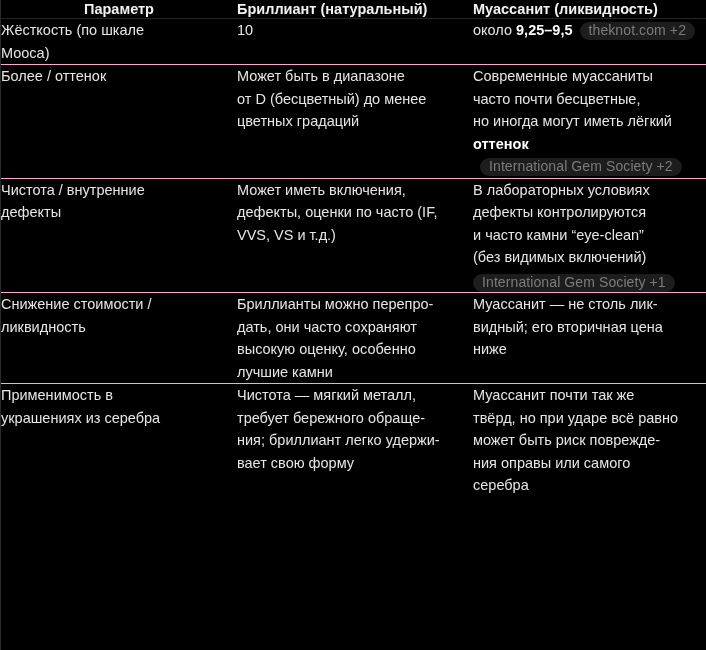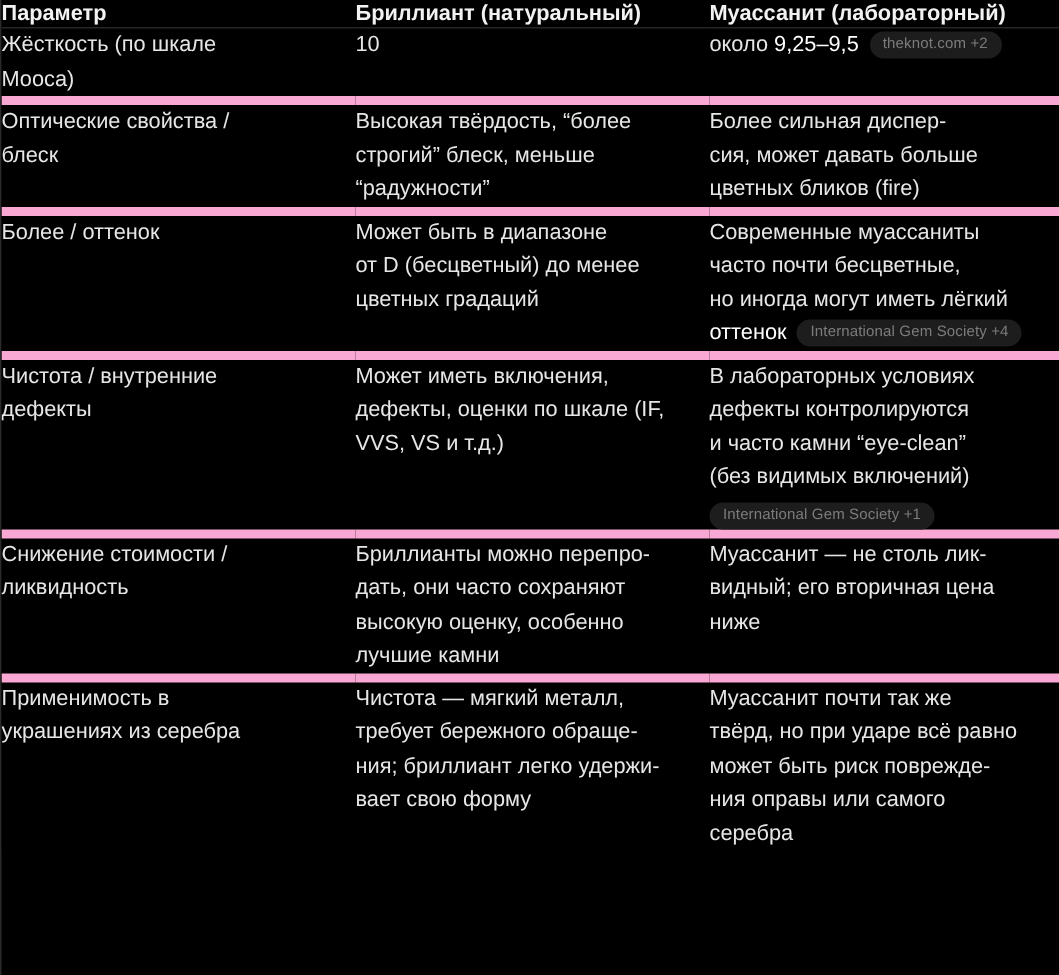--- a/index.html
+++ b/index.html
@@ -48,30 +48,30 @@
   
   thead th {
     font-size: 14.5px;
     font-weight: bold;
     line-height: 18px;
     color: #f2f2f2;
     padding: 10px 14px 12px 12px;
     border-bottom: 1px solid #262626;
     white-space: nowrap;
   }
-  thead th.col-param { padding-left: 0; }
+  thead th.col-param { padding-left: 0; text-align: center; }
   thead th.col-b    { padding-left: 0px; margin-left: 32px; }
   thead th.col-m    { padding-left: 0px; }
 
   tbody td {
     font-size: 14.5px;
     line-height: 22.5px;
     color: #e6e6e6;
     padding: 13px 10px 14px 12px;
-    border-bottom: 6px solid #f9a8d4;
+    border-bottom: 1px solid #f9a8d4;
   }
   tbody tr:last-child td { border-bottom: none; }
 
   tbody td.col-b,
   tbody td.col-m {
     padding-left: 0px;
     padding-right: 8px;
   }
 
   
@@ -83,34 +83,34 @@
     display: block;
     word-break: normal;
     overflow-wrap: normal;
   }
 
   .cell-text.nowrap-lines {
     white-space: pre-line;
   }
 
   b.strong {
-    font-weight: normal;
+    font-weight: bold;
     color: #ffffff;
   }
 
   
   .cite {
     display: inline-block;
     vertical-align: middle;
     margin-left: 7px;
     padding: 3px 9px 4px 9px;
     border-radius: 999px;
     background: #1d1d1d;
     color: #7c7c7c;
-    font-size: 10px;
+    font-size: 14px;
     line-height: 11px;
     letter-spacing: 0.1px;
     white-space: nowrap;
     font-family: "Liberation Sans", "DejaVu Sans", sans-serif;
   }
   .cite.block {
     display: inline-block;
     margin-left: 0;
     margin-top: 5px;
   }
@@ -122,80 +122,64 @@
   <table class="cmp">
     <colgroup>
       <col class="c1">
       <col class="c2">
       <col class="c3">
     </colgroup>
     <thead>
       <tr>
         <th class="col-param">Параметр</th>
         <th class="col-b">Бриллиант (натуральный)</th>
-        <th class="col-m">Муассанит (лабораторный)</th>
+        <th class="col-m">Муассанит (ликвидность)</th>
       </tr>
     </thead>
     <tbody>
 
       <tr>
         <td class="col-param">
           <span class="cell-text nowrap-lines">Жёсткость (по шкале
 Мооса)</span>
         </td>
         <td class="col-b">
           <span class="cell-text nowrap-lines">10</span>
         </td>
         <td class="col-m clip">
           <span class="cell-text nowrap-lines"><span>около </span><b class="strong">9,25–9,5</b><span class="cite">theknot.com +2</span></span>
         </td>
       </tr>
 
-      <tr>
-        <td class="col-param">
-          <span class="cell-text nowrap-lines">Оптические свойства /
-блеск</span>
-        </td>
-        <td class="col-b">
-          <span class="cell-text nowrap-lines">Высокая твёрдость, “более
-строгий” блеск, меньше
-“радужности”</span>
-        </td>
-        <td class="col-m clip">
-          <span class="cell-text nowrap-lines">Более сильная диспер-
-сия, может давать больше
-цветных бликов (fire)</span>
-        </td>
-      </tr>
 
       <tr>
         <td class="col-param">
           <span class="cell-text nowrap-lines">Более / оттенок</span>
         </td>
         <td class="col-b">
           <span class="cell-text nowrap-lines">Может быть в диапазоне
 от D (бесцветный) до менее
 цветных градаций</span>
         </td>
         <td class="col-m clip">
           <span class="cell-text nowrap-lines"><span>Современные муассаниты
 часто почти бесцветные,
 но иногда могут иметь лёгкий
-</span><b class="strong">оттенок</b><span class="cite">International Gem Society +4</span></span>
+</span><b class="strong">оттенок</b><span class="cite">International Gem Society +2</span></span>
         </td>
       </tr>
 
       <tr>
         <td class="col-param">
           <span class="cell-text nowrap-lines">Чистота / внутренние
 дефекты</span>
         </td>
         <td class="col-b">
           <span class="cell-text nowrap-lines">Может иметь включения,
-дефекты, оценки по шкале (IF,
+дефекты, оценки по часто (IF,
 VVS, VS и т.д.)</span>
         </td>
         <td class="col-m clip">
           <span class="cell-text nowrap-lines">В лабораторных условиях
 дефекты контролируются
 и часто камни “eye-clean”
 (без видимых включений)</span>
           <span class="cite block">International Gem Society +1</span>
         </td>
       </tr>

